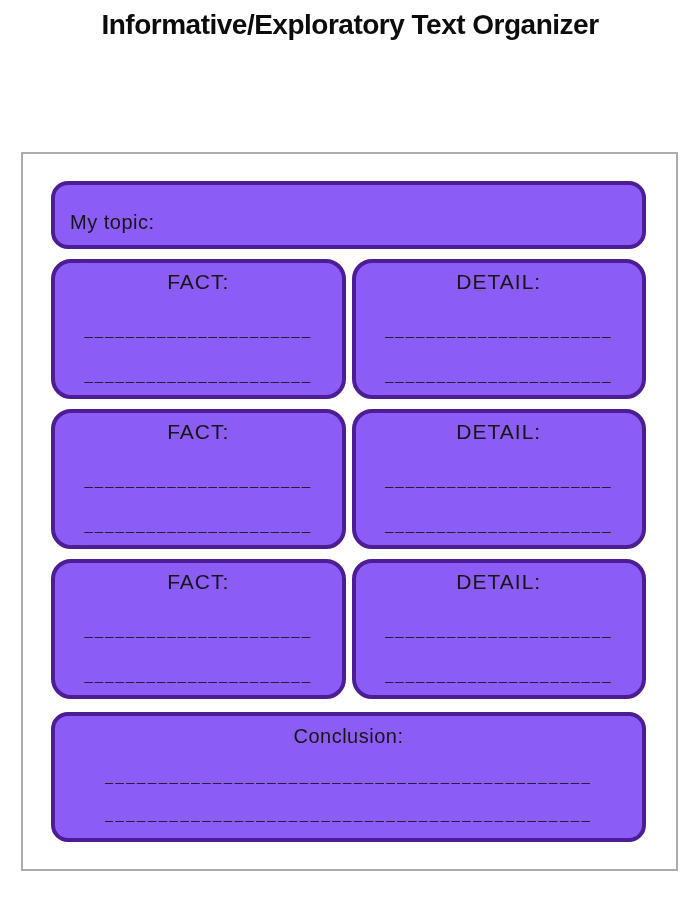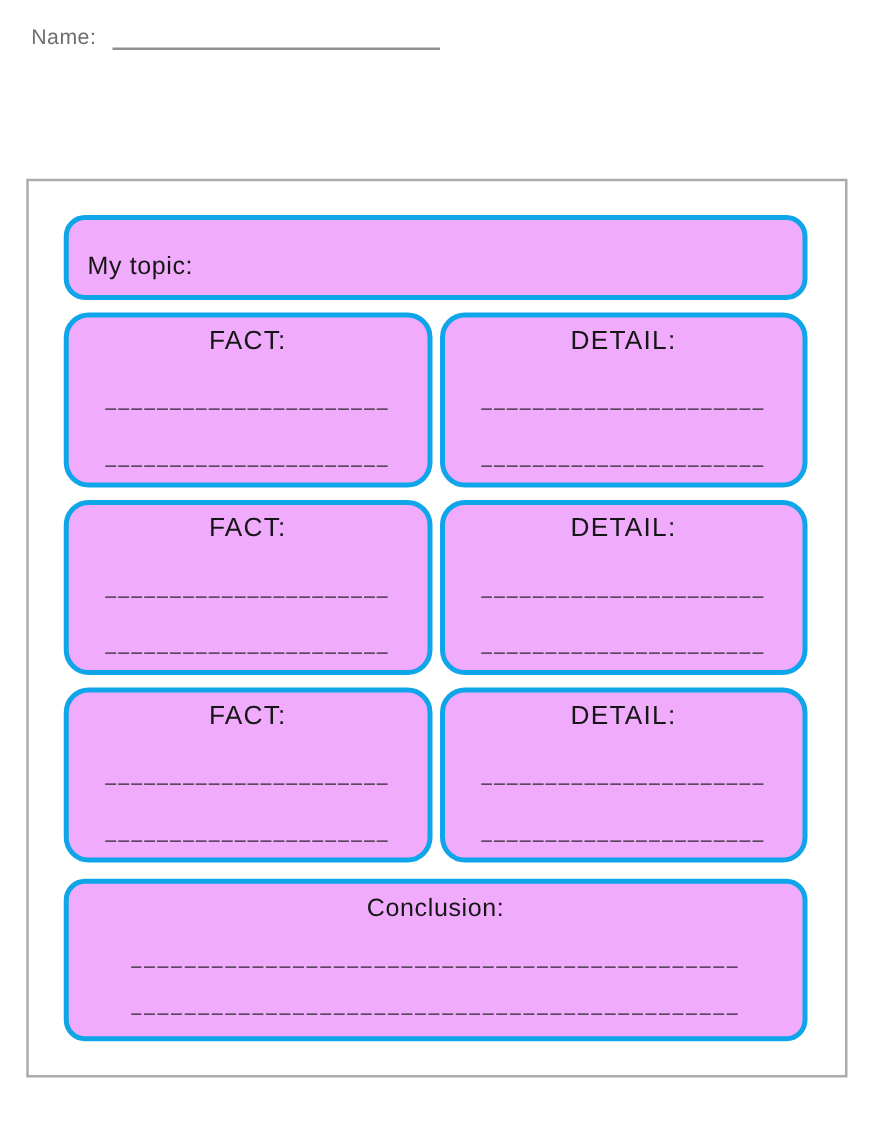--- a/index.html
+++ b/index.html
@@ -37,21 +37,21 @@
   
   .frame {
     position:absolute; left:21px; top:143px;
     width:657px; height:719px;
     border:2px solid #ababab;
     padding:27px 30px 0 28px;
     display:flex; flex-direction:column;
     background:#ffffff;
   }
 
-  .wbox { border:4px solid #0ea5e9; background:#f0abfc; }
+  .wbox { border:4px solid #4c1d95; background:#8b5cf6; }
 
   .topic-box {
     height:68px; border-radius:17px;
     display:flex; padding:0 14px 0 15px;
   }
   .topic-inner {
     display:flex; align-items:baseline; width:100%;
     margin:auto 0; transform:translateY(7px);
   }
   .topic-label { font-size:20px; color:#161616; letter-spacing:.5px; white-space:nowrap; }
@@ -95,25 +95,22 @@
   .footer {
     position:absolute; left:0; top:865px; width:700px;
     text-align:center; font-size:12px; color:#2e2e2e; letter-spacing:.3px;
   }
 </style>
 </head>
 <body>
 
 <div class="page">
 
-  <div class="name-row">
-    <span class="name-label">Name:</span>
-    <span class="name-line"></span>
-  </div>
 
+  <div class="title">Informative/Exploratory Text Organizer</div>
 
 
   <div class="frame">
 
     <div class="wbox topic-box">
       <div class="topic-inner">
         <span class="topic-label">My topic:</span>
       </div>
     </div>
 

